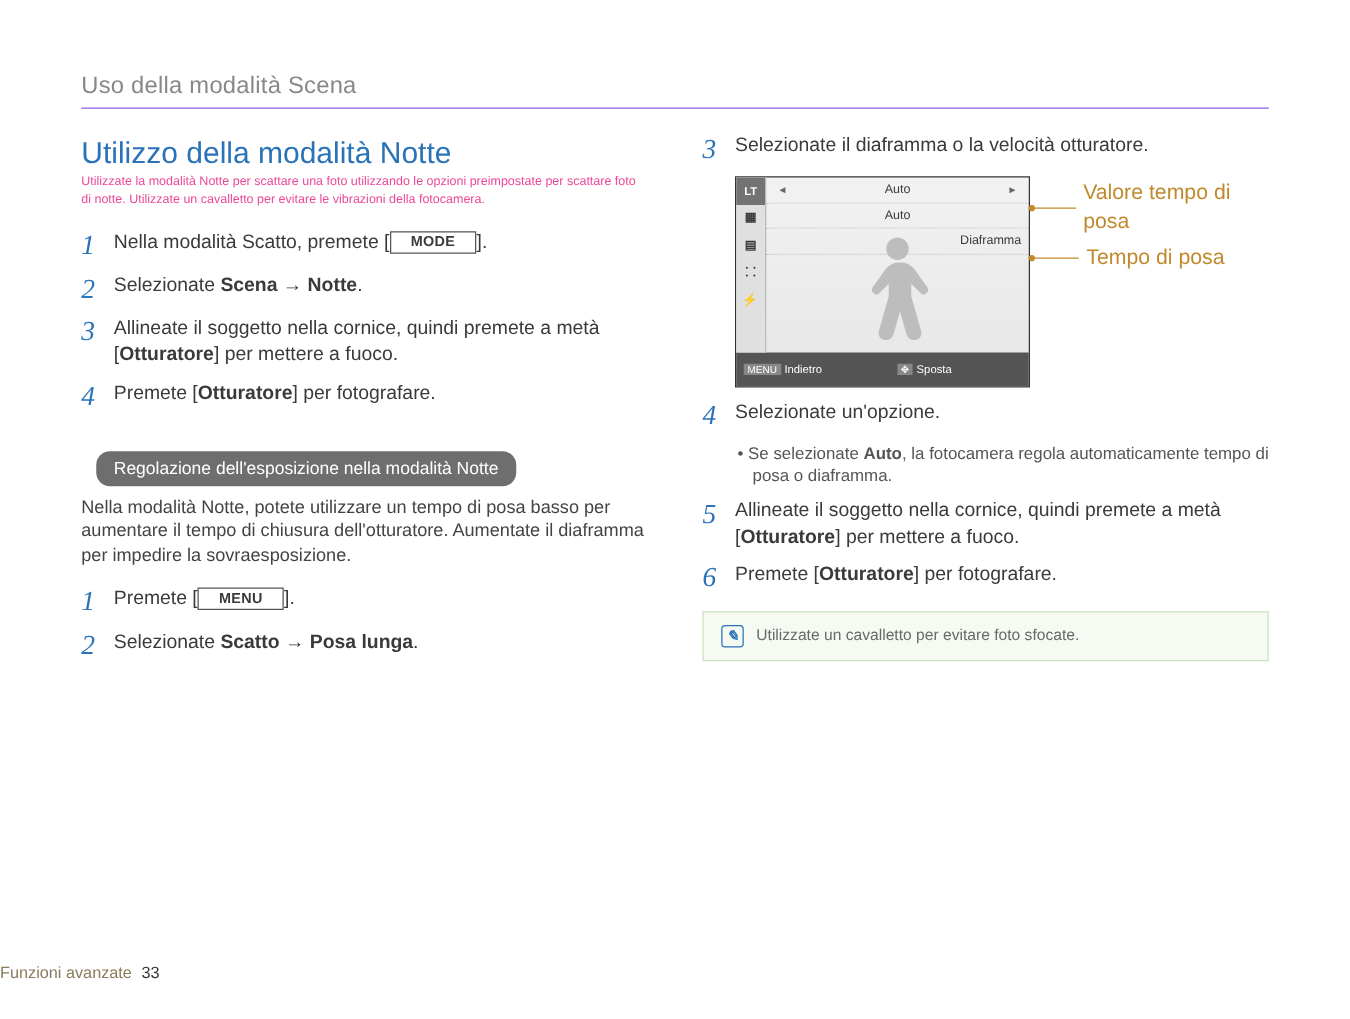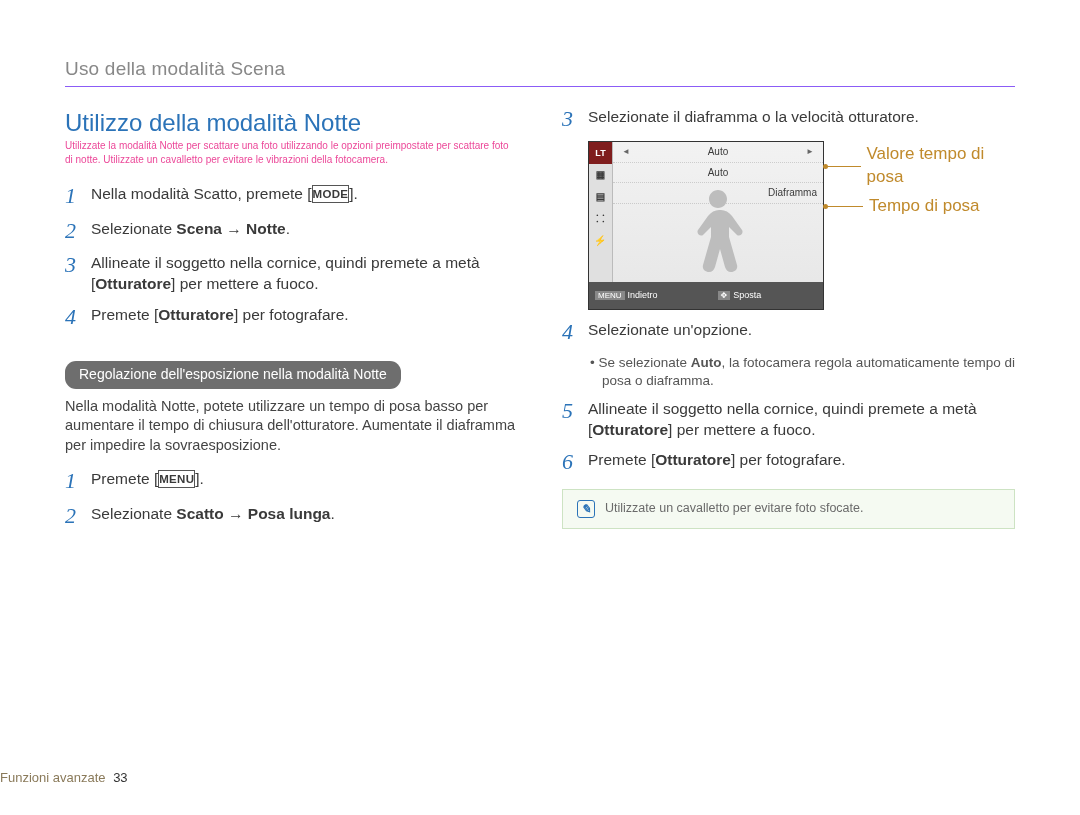--- a/index.html
+++ b/index.html
@@ -55,36 +55,36 @@
     color: #2b73b8;
     width: 26px;
     flex: 0 0 26px;
     line-height: 1.1;
   }
   .step-body { flex: 1; }
   .step-body p { margin: 0; }
   .key {
     display: inline-block;
     border: 1px solid #555;
-    padding: 0 0;
+    padding: 0 16px;
     font-size: 11.5px;
     font-weight: bold;
     letter-spacing: 0.3px;
     vertical-align: 1px;
     line-height: 16px;
   }
   .b { font-weight: bold; }
   .pill {
     display: inline-block;
     background: #6e6e6e;
     color: #fff;
     font-size: 14px;
     padding: 4px 14px 5px;
     border-radius: 11px;
-    margin: 22px 0 8px 0;
+    margin: 22px 0 8px 12px;
   }
   .sub-intro {
     font-size: 14.5px;
     color: #444;
     margin-bottom: 14px;
   }
   
   .lcd {
     width: 236px;
     border: 1px solid #333;
@@ -98,21 +98,21 @@
     width: 24px;
     background: #e0e0e0;
     border-right: 1px solid #bbb;
     display: flex; flex-direction: column;
   }
   .lcd-left .ic {
     height: 22px;
     display: flex; align-items:center; justify-content:center;
     font-size:10px; font-weight:bold;
   }
-  .lcd-left .ic.lt { background:#7f1d1d; color:#fff; font-size:9px; }
+  .lcd-left .ic.lt { background:#737373; color:#fff; font-size:9px; }
   .lcd-main { flex:1; position:relative; }
   .lcd-rows {
     position:absolute; top:0; left:0; right:0;
   }
   .lcd-row {
     display:flex; align-items:center;
     font-size:10px; padding:3px 6px;
     border-bottom:1px dotted rgba(0,0,0,0.15);
   }
   .lcd-row .tri { font-size:8px; color:#666; padding:0 3px;}

